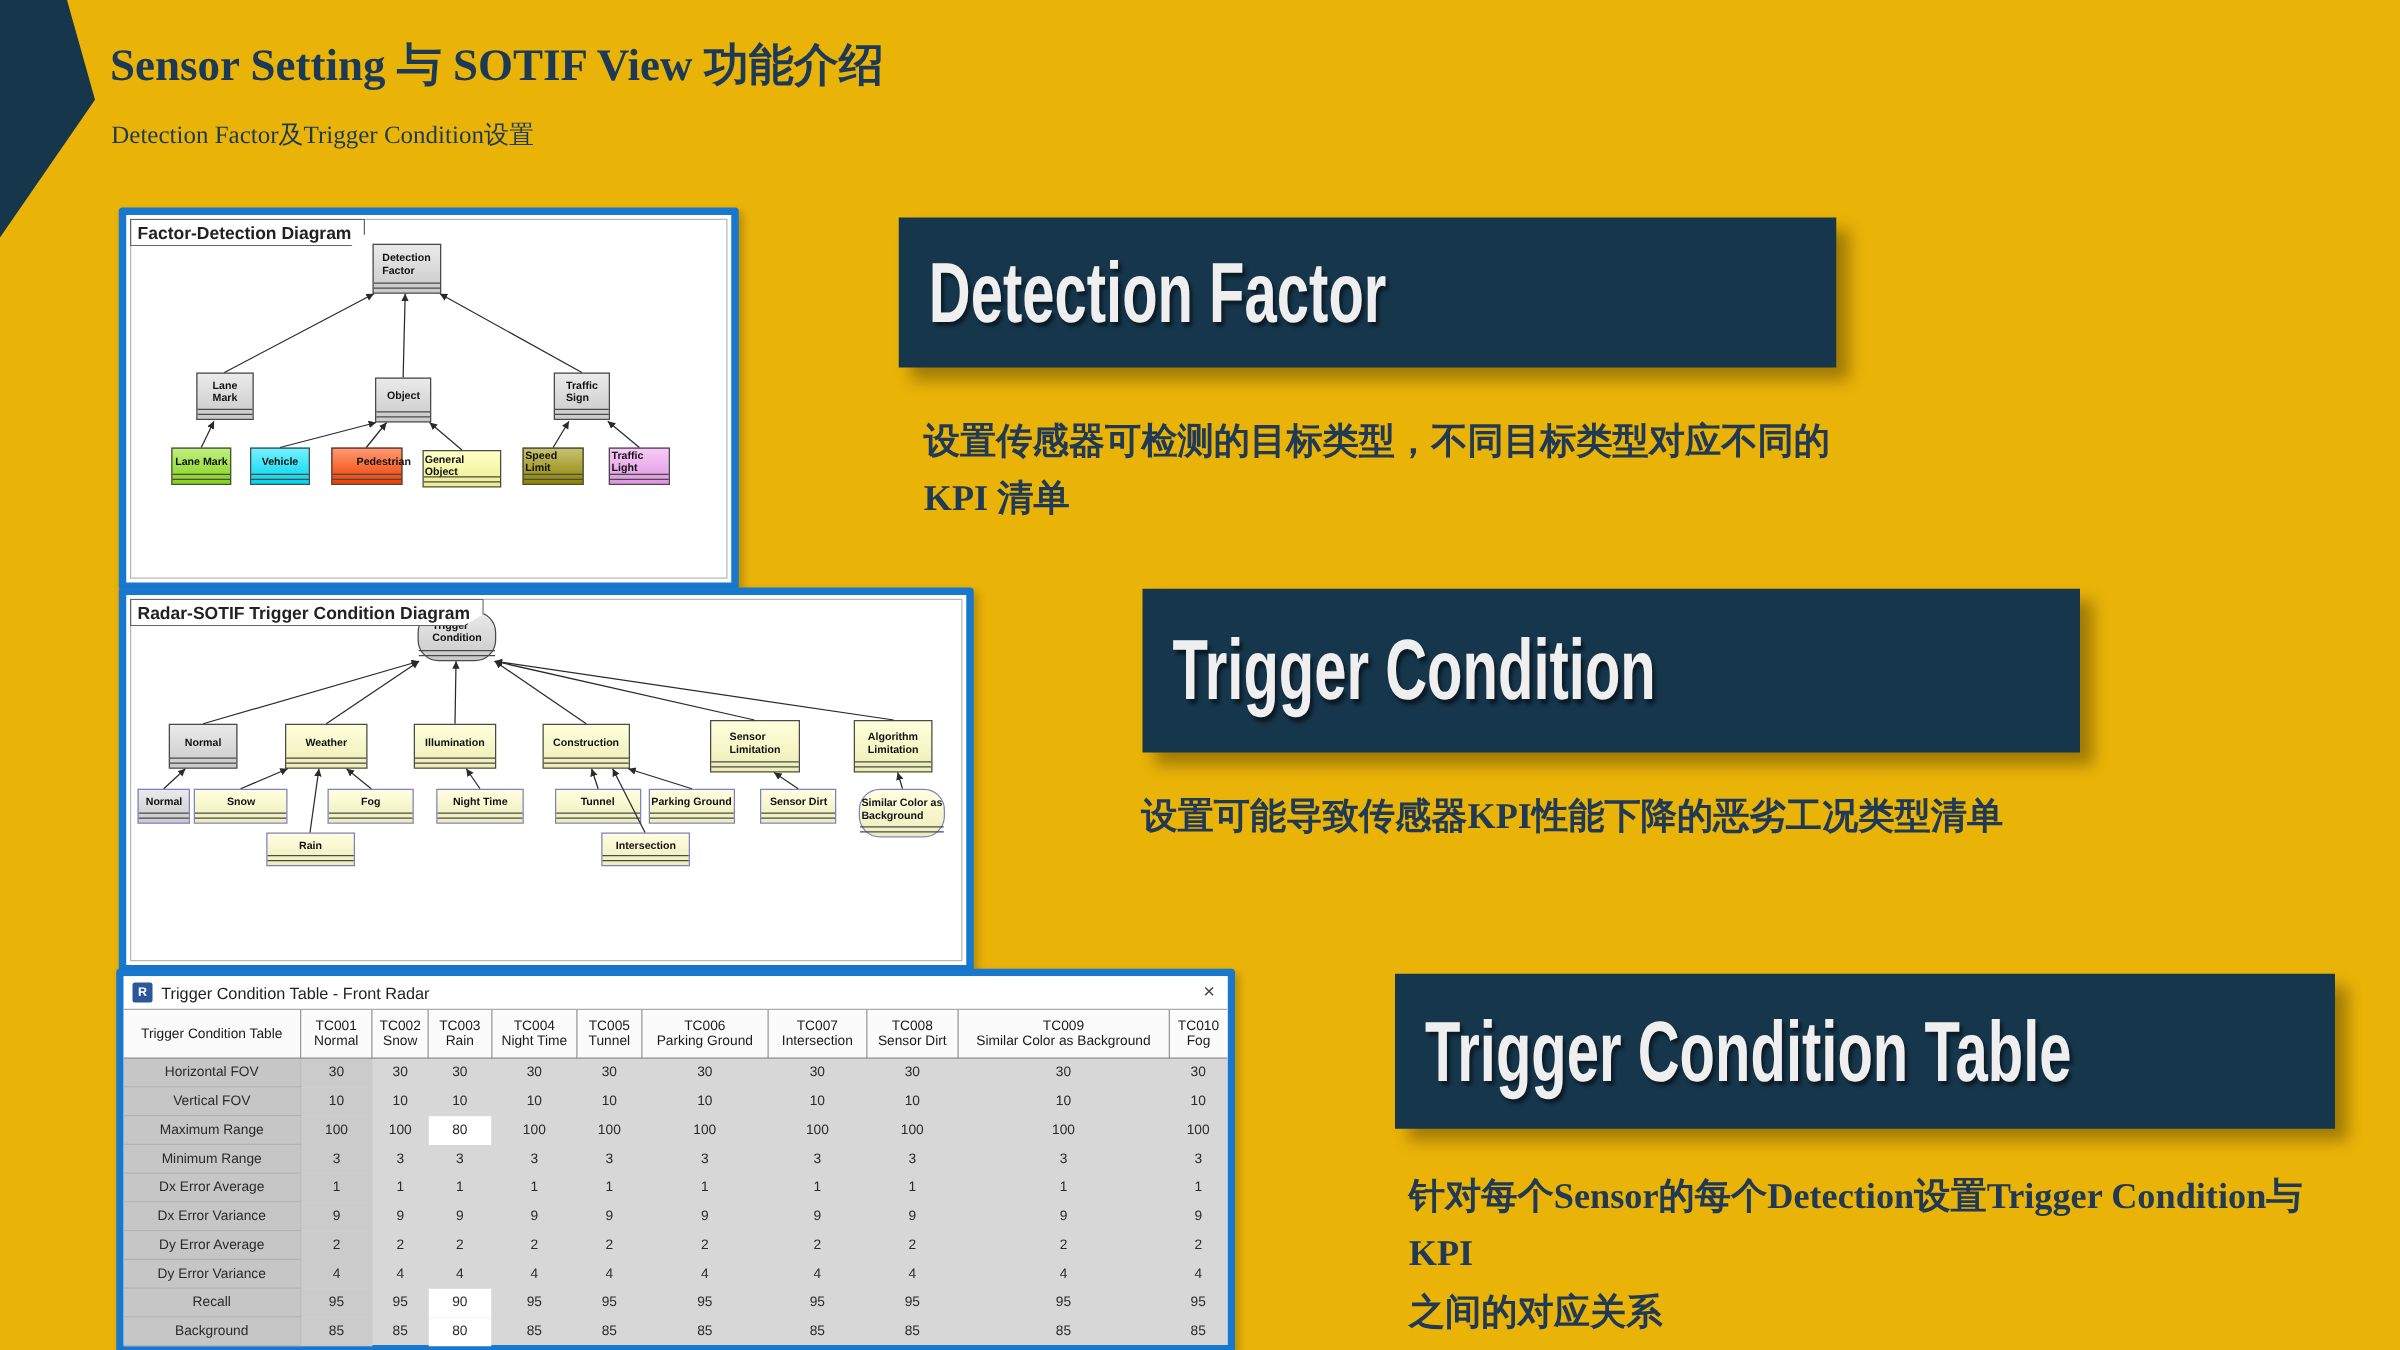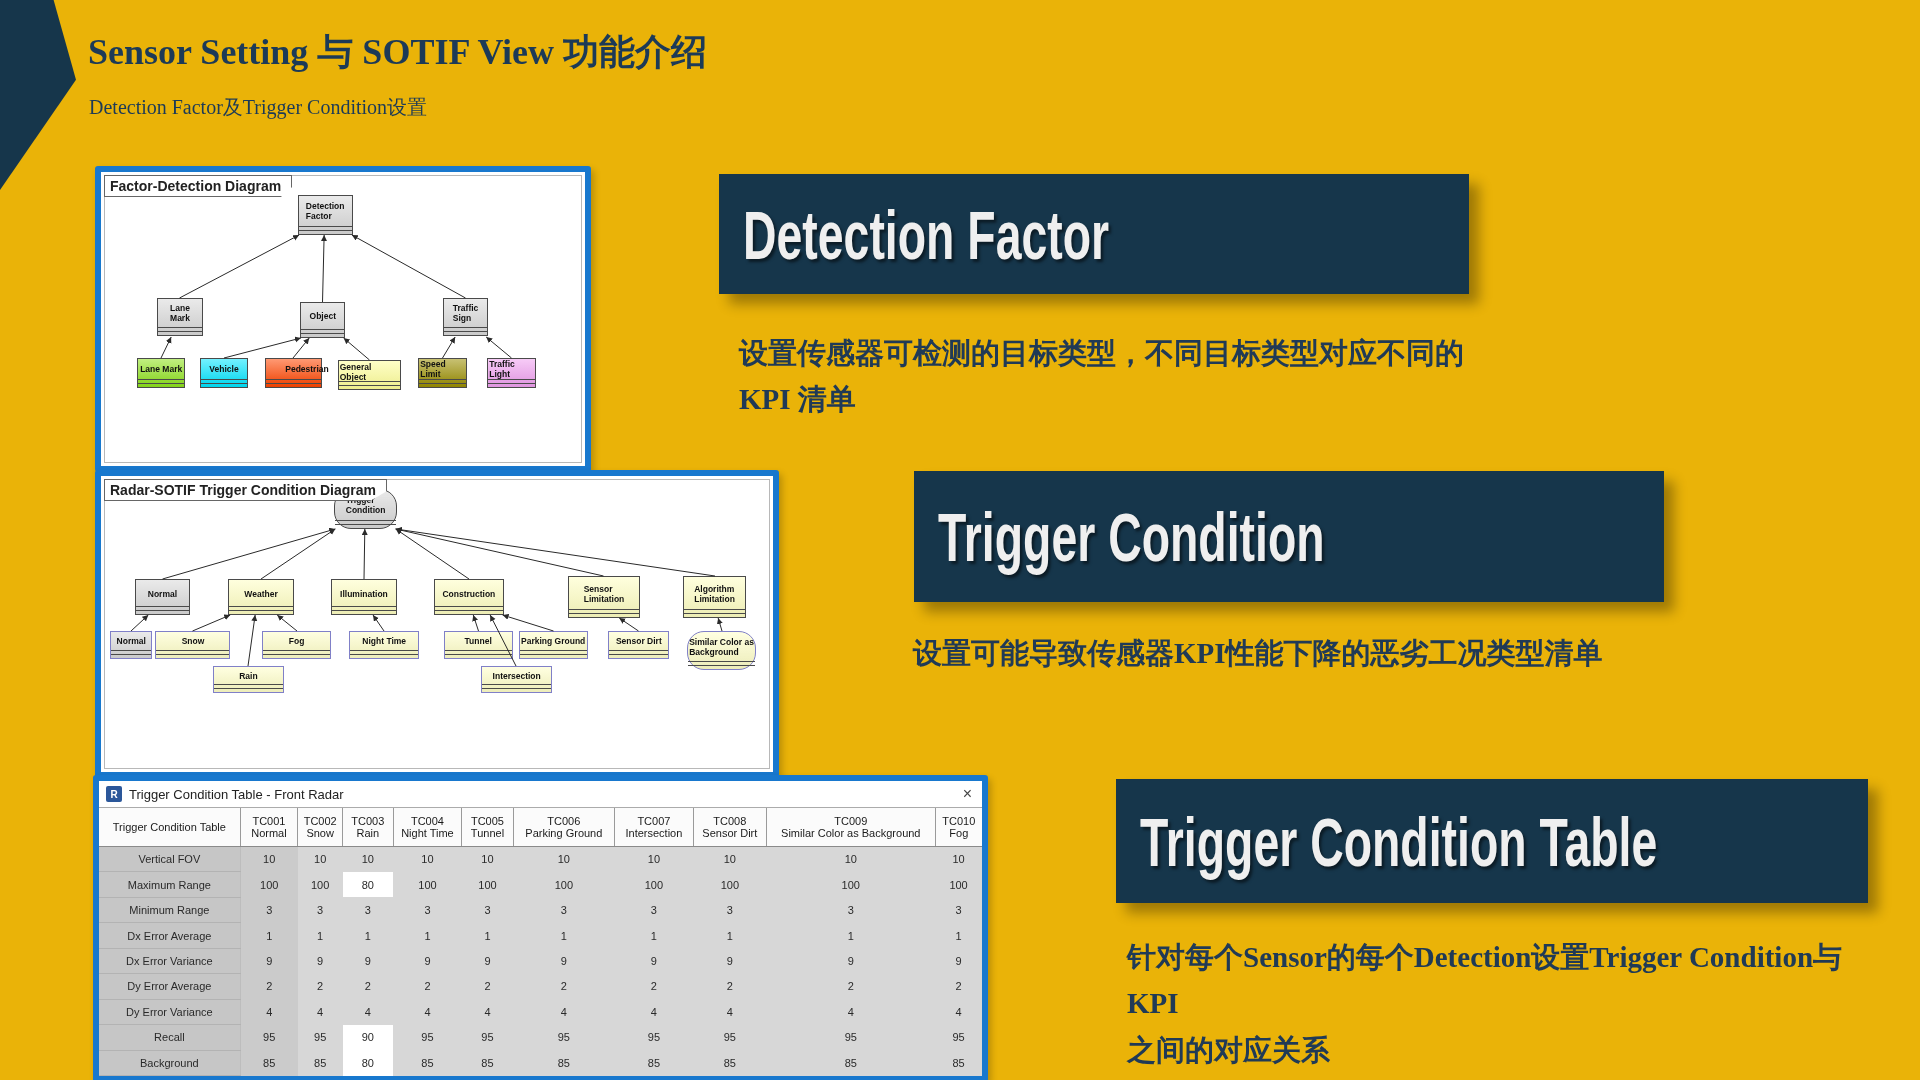--- a/index.html
+++ b/index.html
@@ -214,20 +214,33 @@
                 <div>Similar Color as Background</div>
               </th>
               <th>
                 <div>TC010</div>
                 <div>Fog</div>
               </th>
             </tr>
           </thead>
           <tbody>
             <tr>
+              <td class="rlabel">Horizontal FOV</td>
+              <td class="col-first">30</td>
+              <td>30</td>
+              <td>30</td>
+              <td>30</td>
+              <td>30</td>
+              <td>30</td>
+              <td>30</td>
+              <td>30</td>
+              <td>30</td>
+              <td>30</td>
+            </tr>
+            <tr>
               <td class="rlabel">Vertical FOV</td>
               <td class="col-first">10</td>
               <td>10</td>
               <td>10</td>
               <td>10</td>
               <td>10</td>
               <td>10</td>
               <td>10</td>
               <td>10</td>
               <td>10</td>

